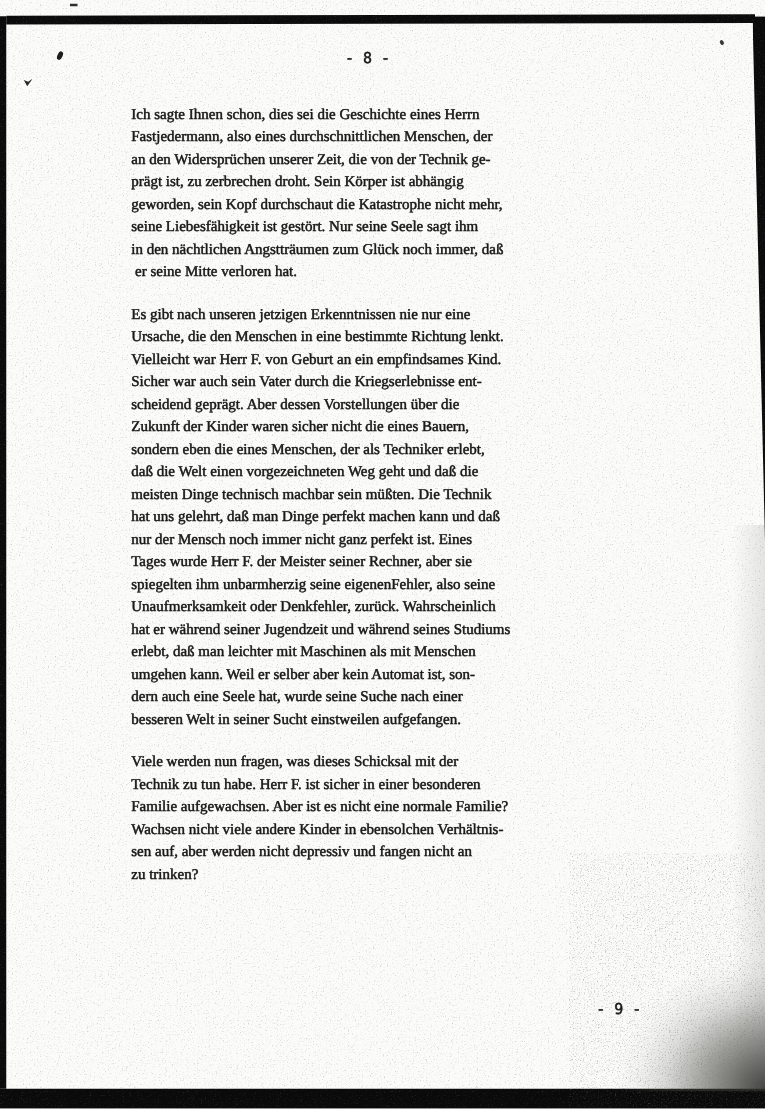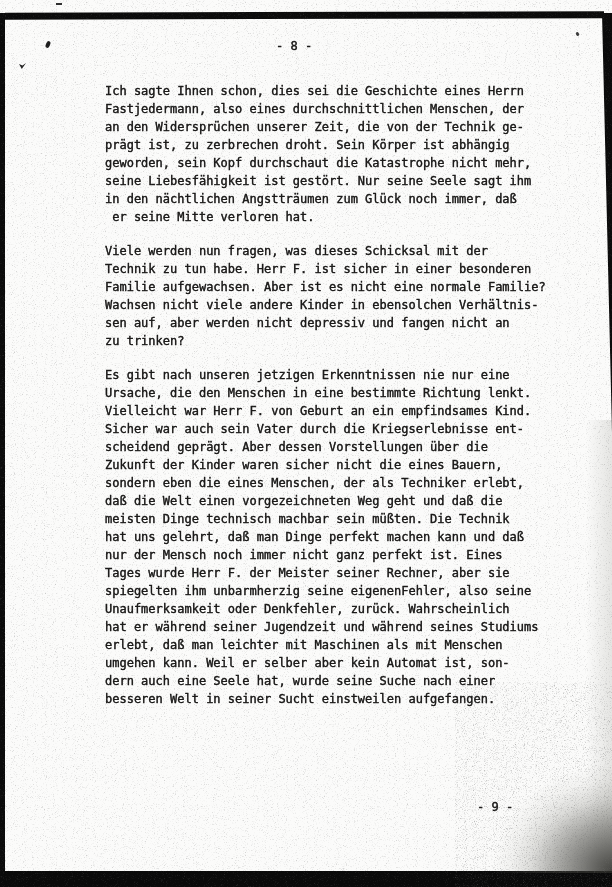--- a/index.html
+++ b/index.html
@@ -79,20 +79,21 @@
     position: absolute; left: 477px; top: 798px;
     white-space: pre; z-index: 2;
   }
   .body-text {
     position: absolute; left: 105px; top: 82px;
     width: 460px; z-index: 2;
   }
   .para {
     margin: 0 0 16px 0;
     white-space: pre;
+    font-family: Liberation Serif, serif;
   }
   
   .noise {
     position: absolute; left: 0; top: 0;
     width: 612px; height: 887px;
     z-index: 5; pointer-events: none;
   }
 </style>
 </head>
 <body>
@@ -115,45 +116,45 @@
 
   <div class="body-text ink">
       <p class="para">Ich sagte Ihnen schon, dies sei die Geschichte eines Herrn
 Fastjedermann, also eines durchschnittlichen Menschen, der
 an den Widersprüchen unserer Zeit, die von der Technik ge-
 prägt ist, zu zerbrechen droht. Sein Körper ist abhängig
 geworden, sein Kopf durchschaut die Katastrophe nicht mehr,
 seine Liebesfähigkeit ist gestört. Nur seine Seele sagt ihm
 in den nächtlichen Angstträumen zum Glück noch immer, daß
  er seine Mitte verloren hat.</p>
-      <p class="para">Viele werden nun fragen, was dieses Schicksal mit der
-Technik zu tun habe. Herr F. ist sicher in einer besonderen
-Familie aufgewachsen. Aber ist es nicht eine normale Familie?
-Wachsen nicht viele andere Kinder in ebensolchen Verhältnis-
-sen auf, aber werden nicht depressiv und fangen nicht an
-zu trinken?</p>
       <p class="para">Es gibt nach unseren jetzigen Erkenntnissen nie nur eine
 Ursache, die den Menschen in eine bestimmte Richtung lenkt.
 Vielleicht war Herr F. von Geburt an ein empfindsames Kind.
 Sicher war auch sein Vater durch die Kriegserlebnisse ent-
 scheidend geprägt. Aber dessen Vorstellungen über die
 Zukunft der Kinder waren sicher nicht die eines Bauern,
 sondern eben die eines Menschen, der als Techniker erlebt,
 daß die Welt einen vorgezeichneten Weg geht und daß die
 meisten Dinge technisch machbar sein müßten. Die Technik
 hat uns gelehrt, daß man Dinge perfekt machen kann und daß
 nur der Mensch noch immer nicht ganz perfekt ist. Eines
 Tages wurde Herr F. der Meister seiner Rechner, aber sie
 spiegelten ihm unbarmherzig seine eigenenFehler, also seine
 Unaufmerksamkeit oder Denkfehler, zurück. Wahrscheinlich
 hat er während seiner Jugendzeit und während seines Studiums
 erlebt, daß man leichter mit Maschinen als mit Menschen
 umgehen kann. Weil er selber aber kein Automat ist, son-
 dern auch eine Seele hat, wurde seine Suche nach einer
 besseren Welt in seiner Sucht einstweilen aufgefangen.</p>
+      <p class="para">Viele werden nun fragen, was dieses Schicksal mit der
+Technik zu tun habe. Herr F. ist sicher in einer besonderen
+Familie aufgewachsen. Aber ist es nicht eine normale Familie?
+Wachsen nicht viele andere Kinder in ebensolchen Verhältnis-
+sen auf, aber werden nicht depressiv und fangen nicht an
+zu trinken?</p>
     </div>
 
   <div class="pagenum-bottom ink">- 9 -</div>
 
   <svg class="noise" width="612" height="887" xmlns="http://www.w3.org/2000/svg">
     <filter id="grainFine">
       <feTurbulence type="fractalNoise" baseFrequency="0.9" numOctaves="2" seed="7" stitchTiles="stitch"></feTurbulence>
       <feColorMatrix type="matrix" values="0 0 0 0 0.15  0 0 0 0 0.15  0 0 0 0 0.15  0.9 0.9 0.9 0 -1.45"></feColorMatrix>
     </filter>
     <filter id="grainCoarse">

